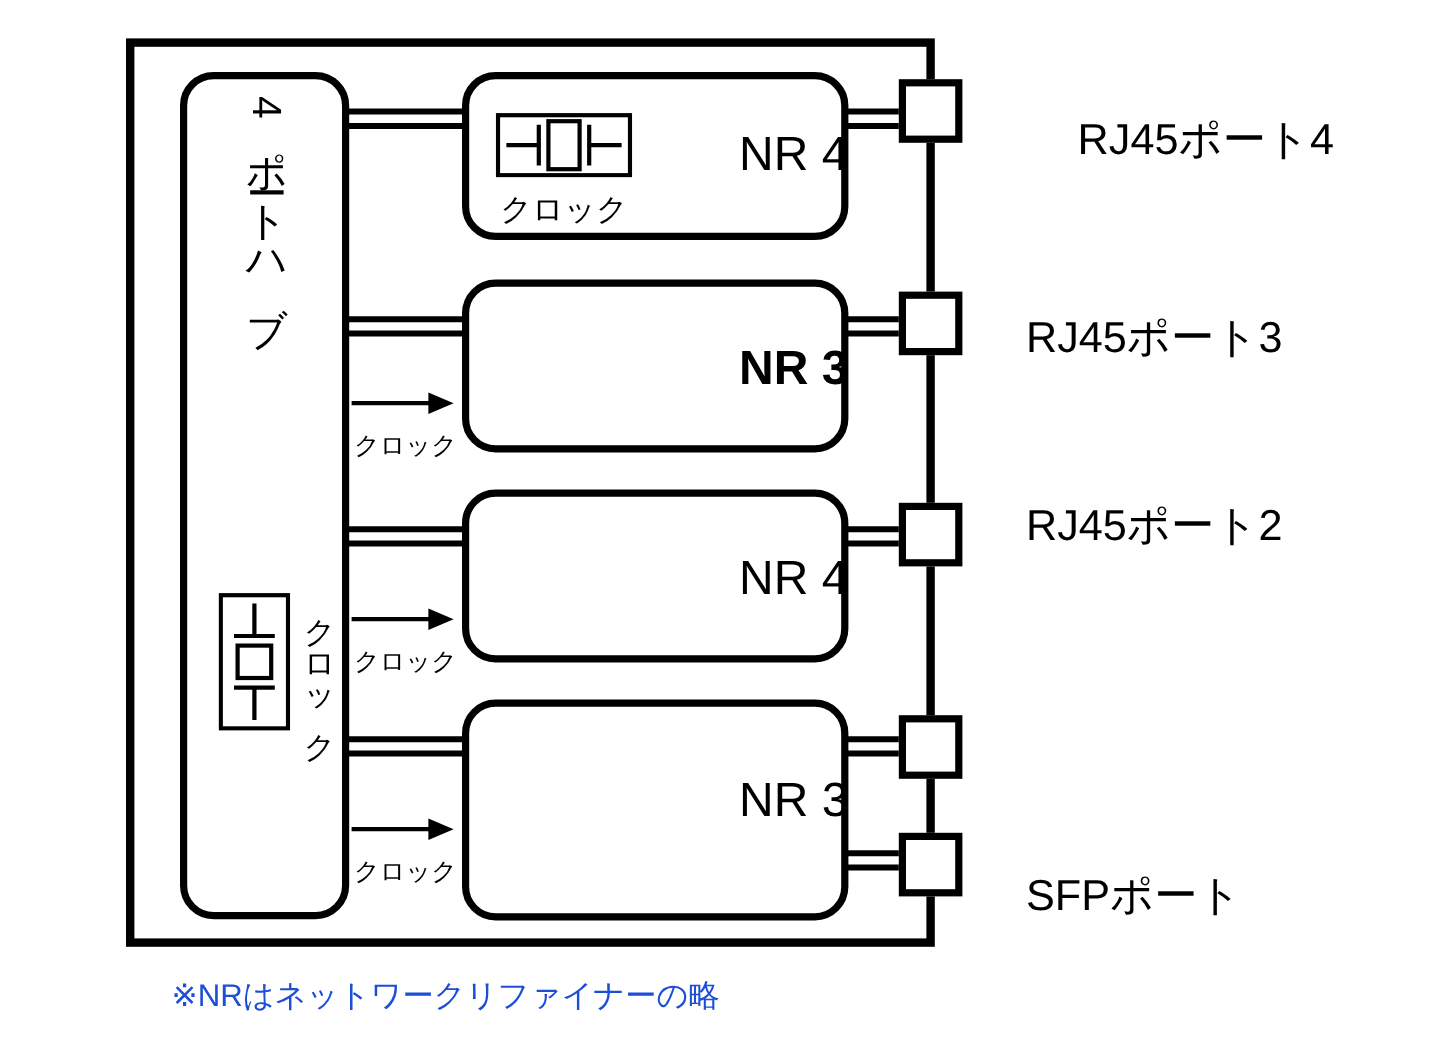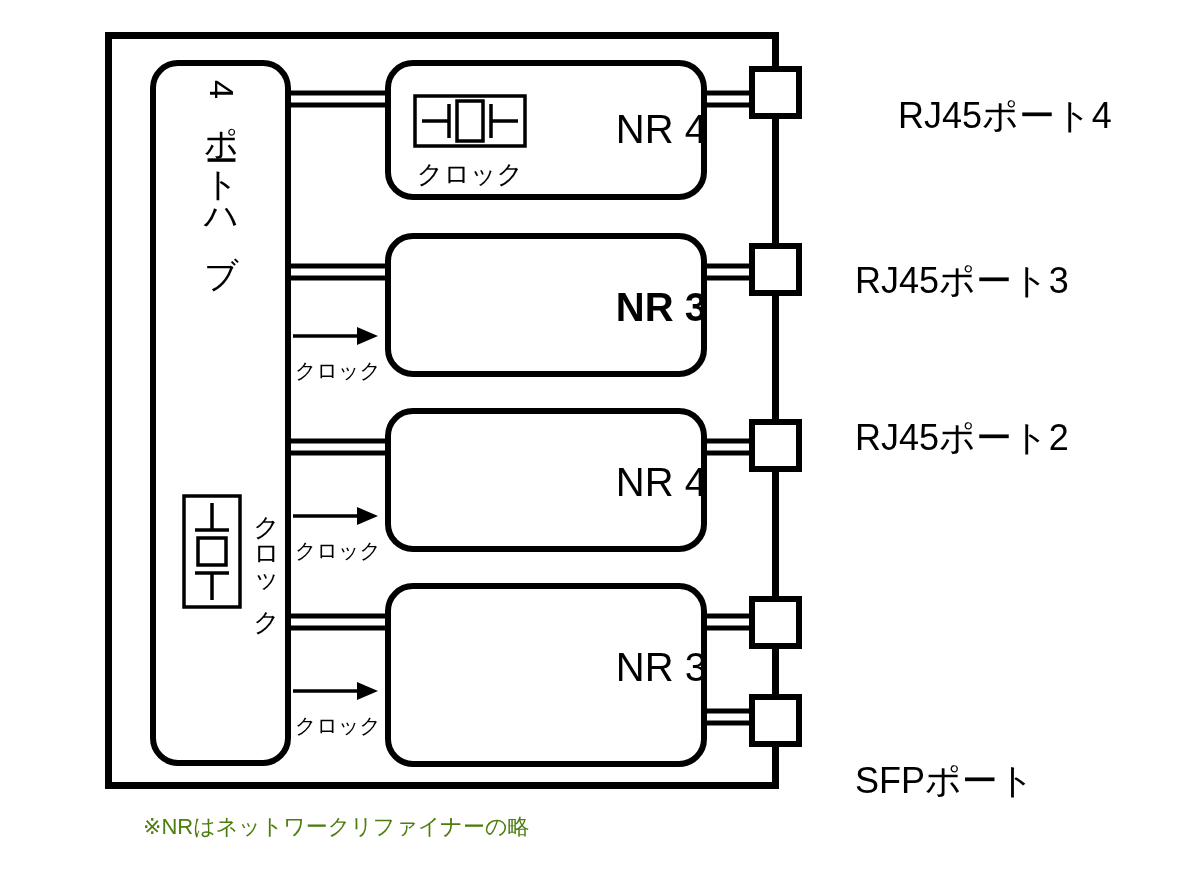--- a/index.html
+++ b/index.html
@@ -95,39 +95,39 @@
     left: 855px;
     font-size: 36px;
     line-height: 1.2;
     white-space: nowrap;
     color: #000;
   }
   .port-lbl-4 { top: 94px; margin-left: 43px; }
   .port-lbl-3 { top: 259px; }
   .port-lbl-2 { top: 416px; }
   .port-lbl-1 { top: 610px; }
-  .port-lbl-sfp { top: 759px; }
+  .port-lbl-sfp { top: 724px; }
   .clock-arrow-label {
     position: absolute;
     left: 295px;
     width: 85px;
     font-size: 21px;
     text-align: center;
     white-space: nowrap;
     color: #000;
   }
   .ca-lbl-nr3 { top: 357px; }
   .ca-lbl-nr2 { top: 537px; }
   .ca-lbl-nr1 { top: 712px; }
   .footnote {
     position: absolute;
     left: 143px; top: 812px;
-    font-size: 22px;
-    white-space: nowrap;
-    color: #4d7c0f;
+    font-size: 26px;
+    white-space: nowrap;
+    color: #1d4ed8;
   }
 </style>
 </head>
 <body>
 
 <div class="canvas">
 
   <div class="enclosure"></div>
 
   <svg class="wires" viewBox="0 0 1200 869">

